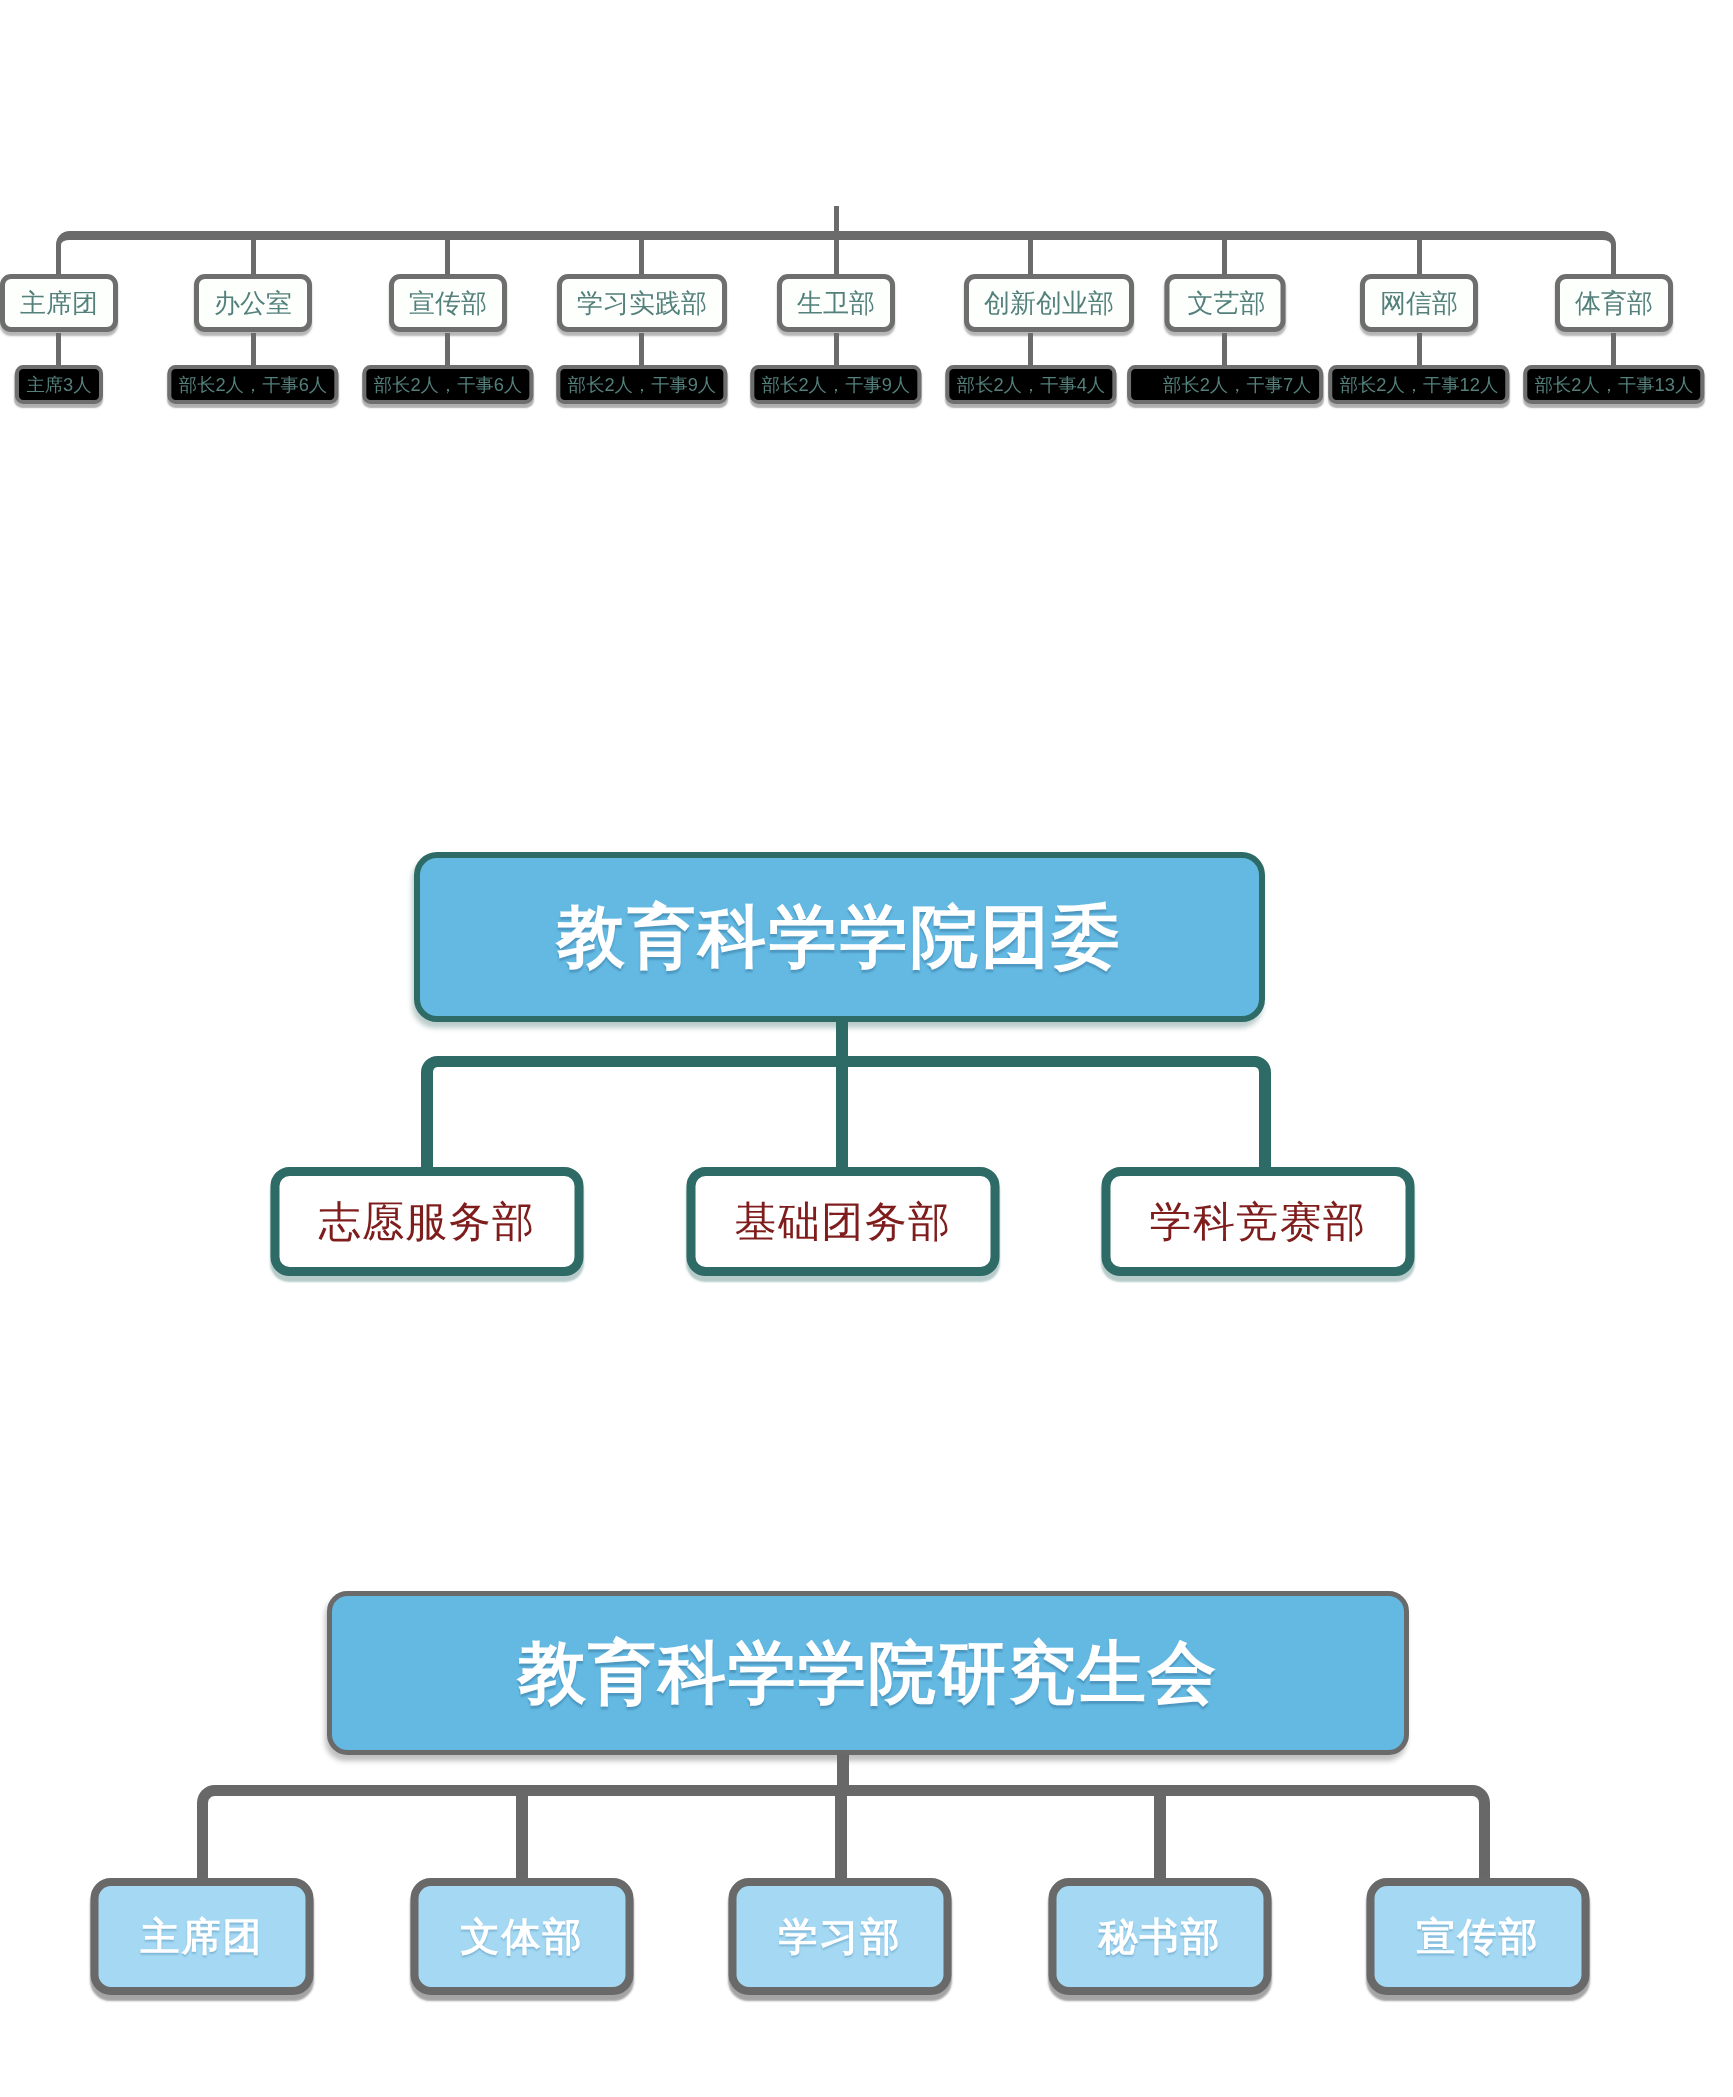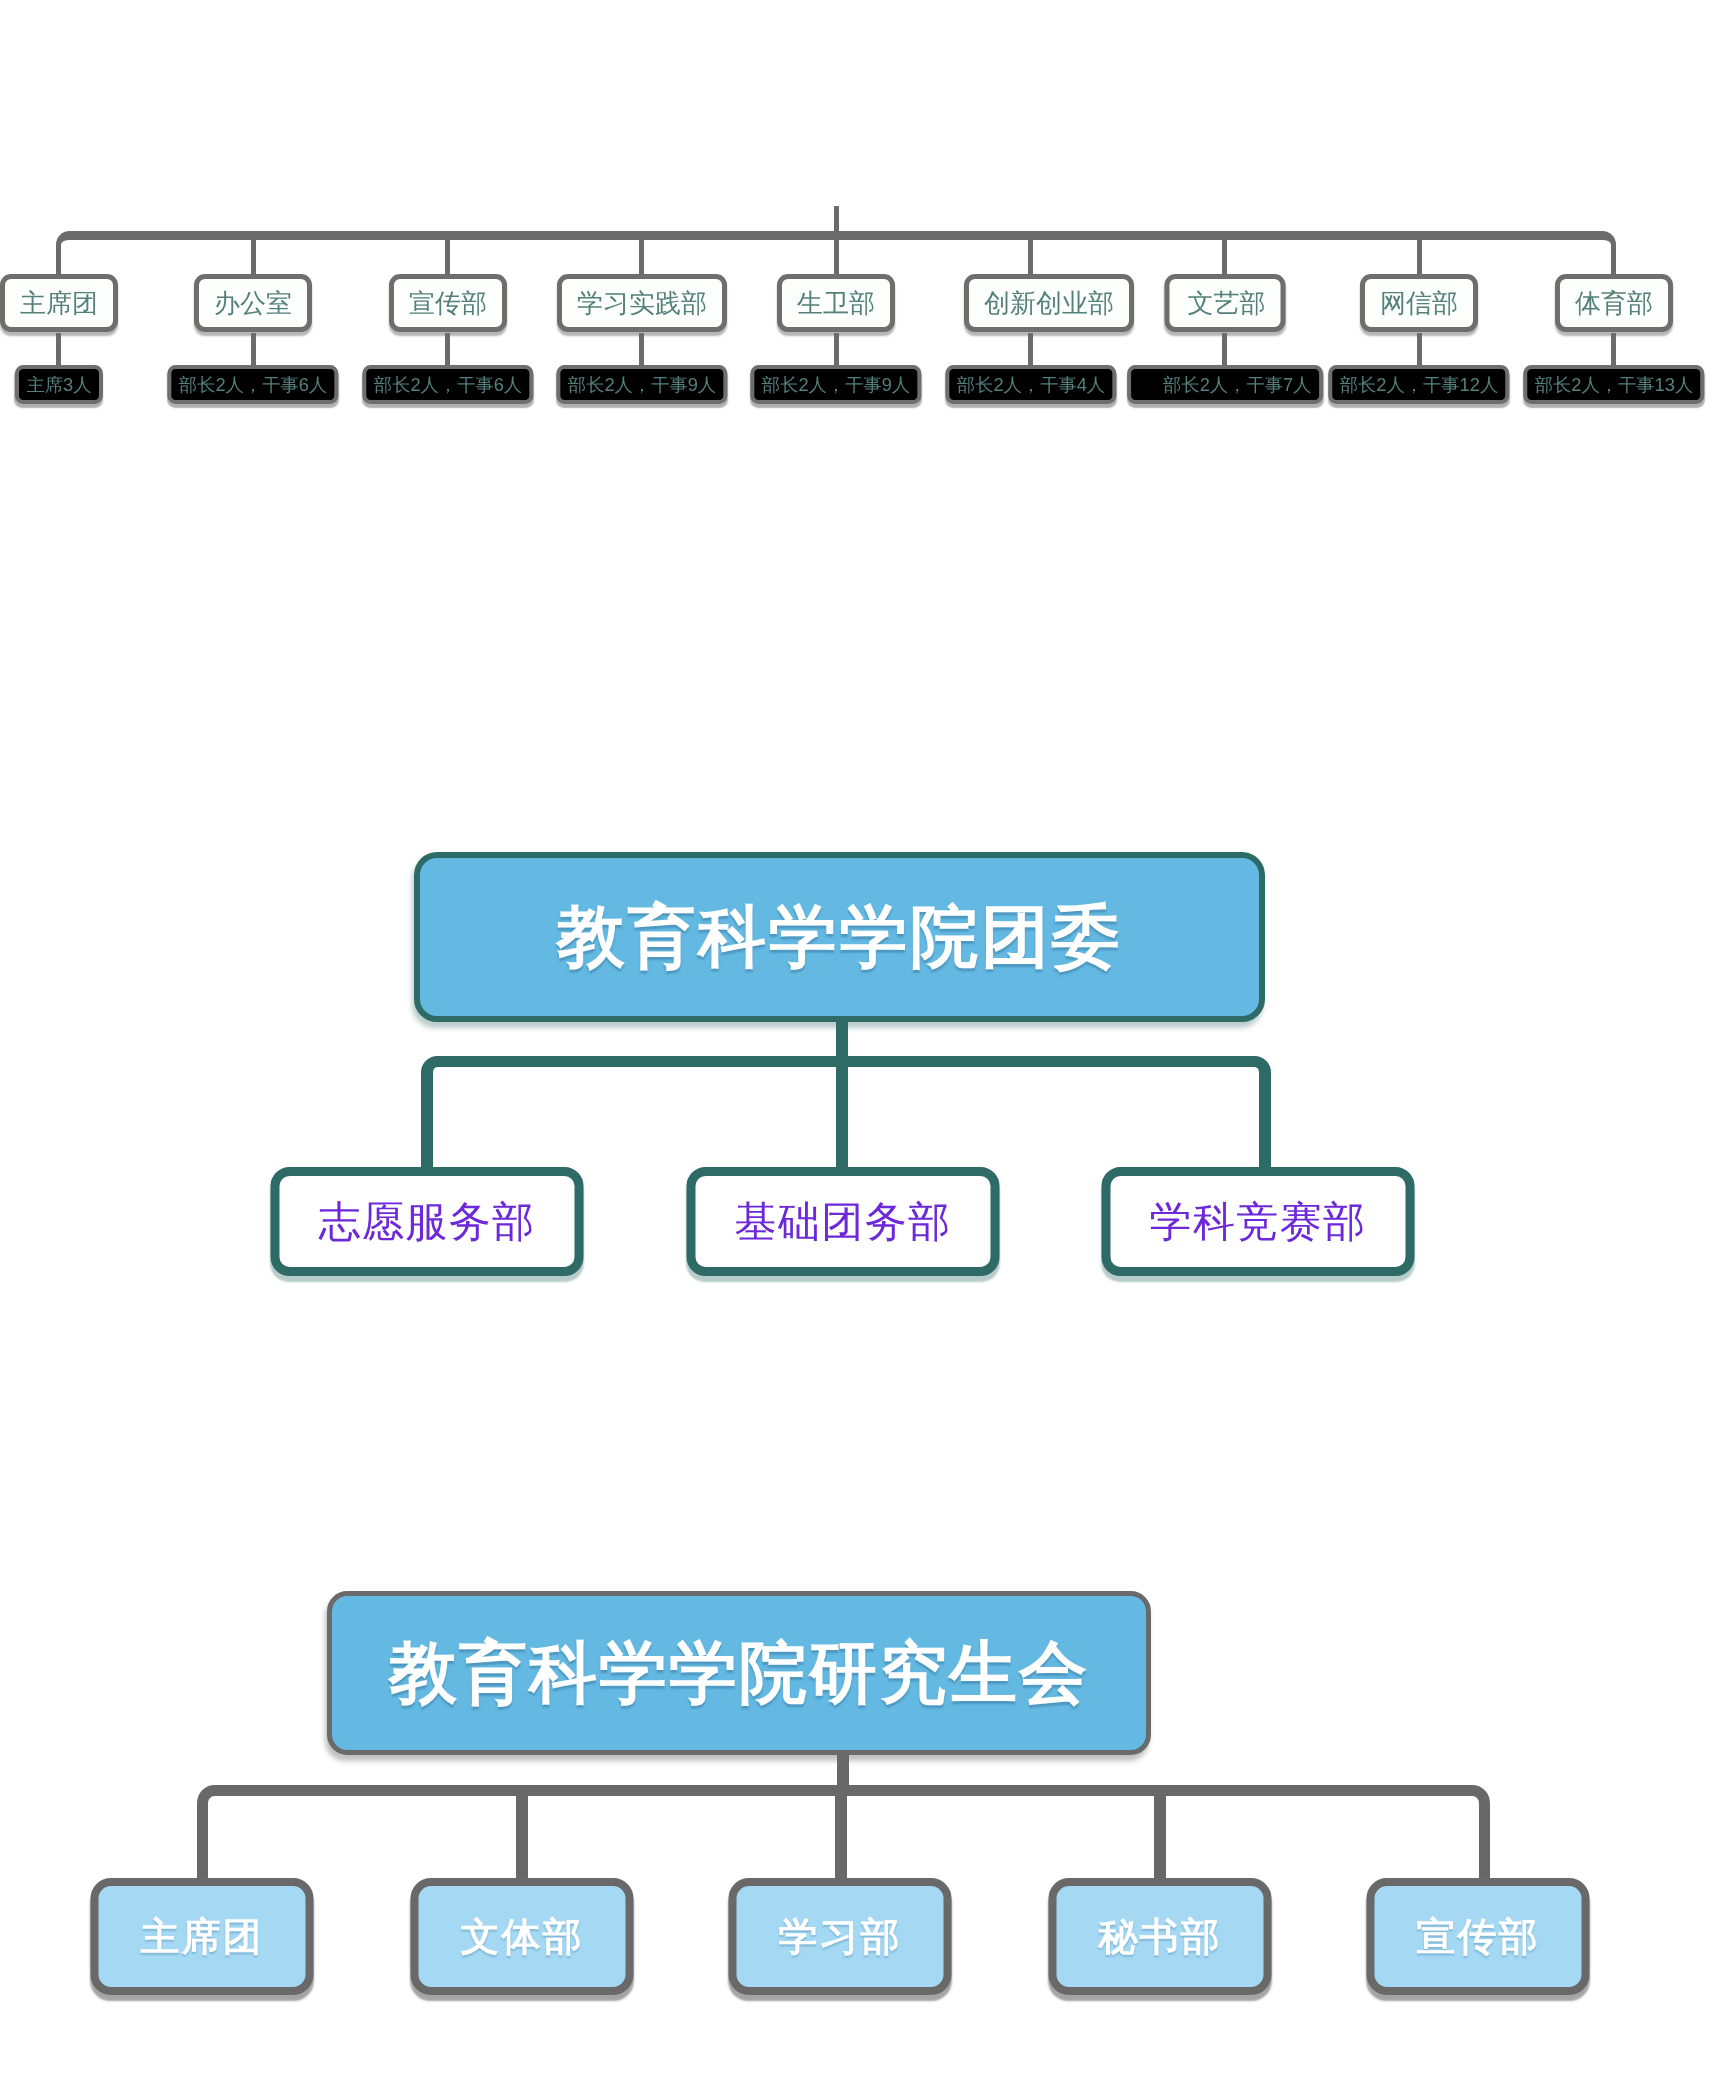--- a/index.html
+++ b/index.html
@@ -21,21 +21,21 @@
     font-size:57px;letter-spacing:2px;
     box-shadow:-2px 4.8px 4.8px rgba(100,150,180,0.35);
   }
   #chart2 .titlebox{
     left:414px;top:0px;width:851px;height:170px;
     background:#63b9e2;border:6.1px solid #2e6b66;border-radius:23px;
     font-size:68px;letter-spacing:2.7px;
     box-shadow:-2px 5.4px 5.4px rgba(60,110,105,0.35);
   }
   #chart3 .titlebox{
-    left:327px;top:0px;width:824px;height:164px;
+    left:327px;top:0px;width:1082px;height:164px;
     background:#63b9e2;border:5.4px solid #6a6a6a;border-radius:20.4px;
     font-size:68px;letter-spacing:2px;
     box-shadow:-2px 5.4px 5.4px rgba(100,100,100,0.40);
     align-items:center;
   }
   
   .stem,.drop,.link{position:absolute;}
   #chart1 .stem{left:834px;top:105px;width:5.4px;height:27px;background:#6b6b6b;}
   #chart1 .bar{
     position:absolute;left:56px;top:130px;width:1560px;height:43px;box-sizing:border-box;
@@ -71,21 +71,21 @@
   }
   #chart1 .staff{
     top:264px;height:39px;background:#000000;
     border:4.1px solid #6e6e6e;border-radius:8.2px;
     font-size:18.3px;color:#54807b;padding:0 7.5px;
     box-shadow:0 3.4px 1.4px rgba(110,110,110,0.55);
   }
   #chart2 .dept{
     top:315px;height:109px;background:#ffffff;
     border:9.5px solid #2e6b66;border-radius:19px;
-    font-size:42px;color:#6d28d9;padding:0 39px;letter-spacing:1.4px;
+    font-size:42px;color:#7f1d1d;padding:0 39px;letter-spacing:1.4px;
     box-shadow:0 5.4px 2px rgba(46,107,102,0.35);
   }
   #chart3 .dept{
     top:287px;height:117px;background:#a5d9f3;
     border:8.8px solid #696969;border-radius:20.4px;
     font-size:39px;color:#ffffff;font-weight:bold;padding:0 42px;letter-spacing:2px;
     text-shadow:0 2px 2px rgba(80,140,180,0.45);
     box-shadow:0 5.4px 2px rgba(90,90,90,0.55);
   }
   #chart1{top:101px;height:319px;}

